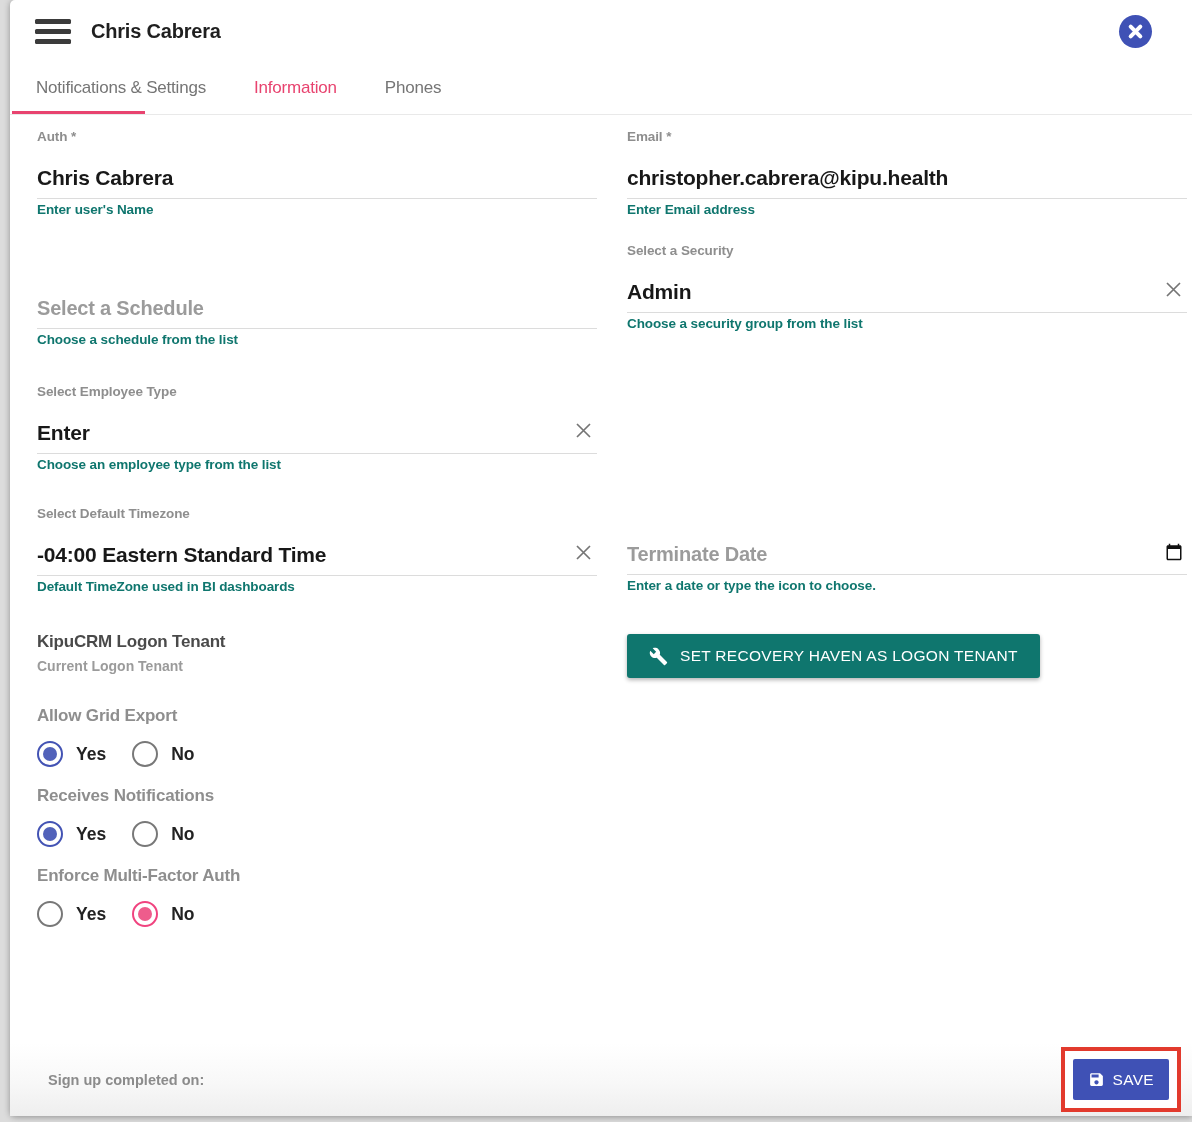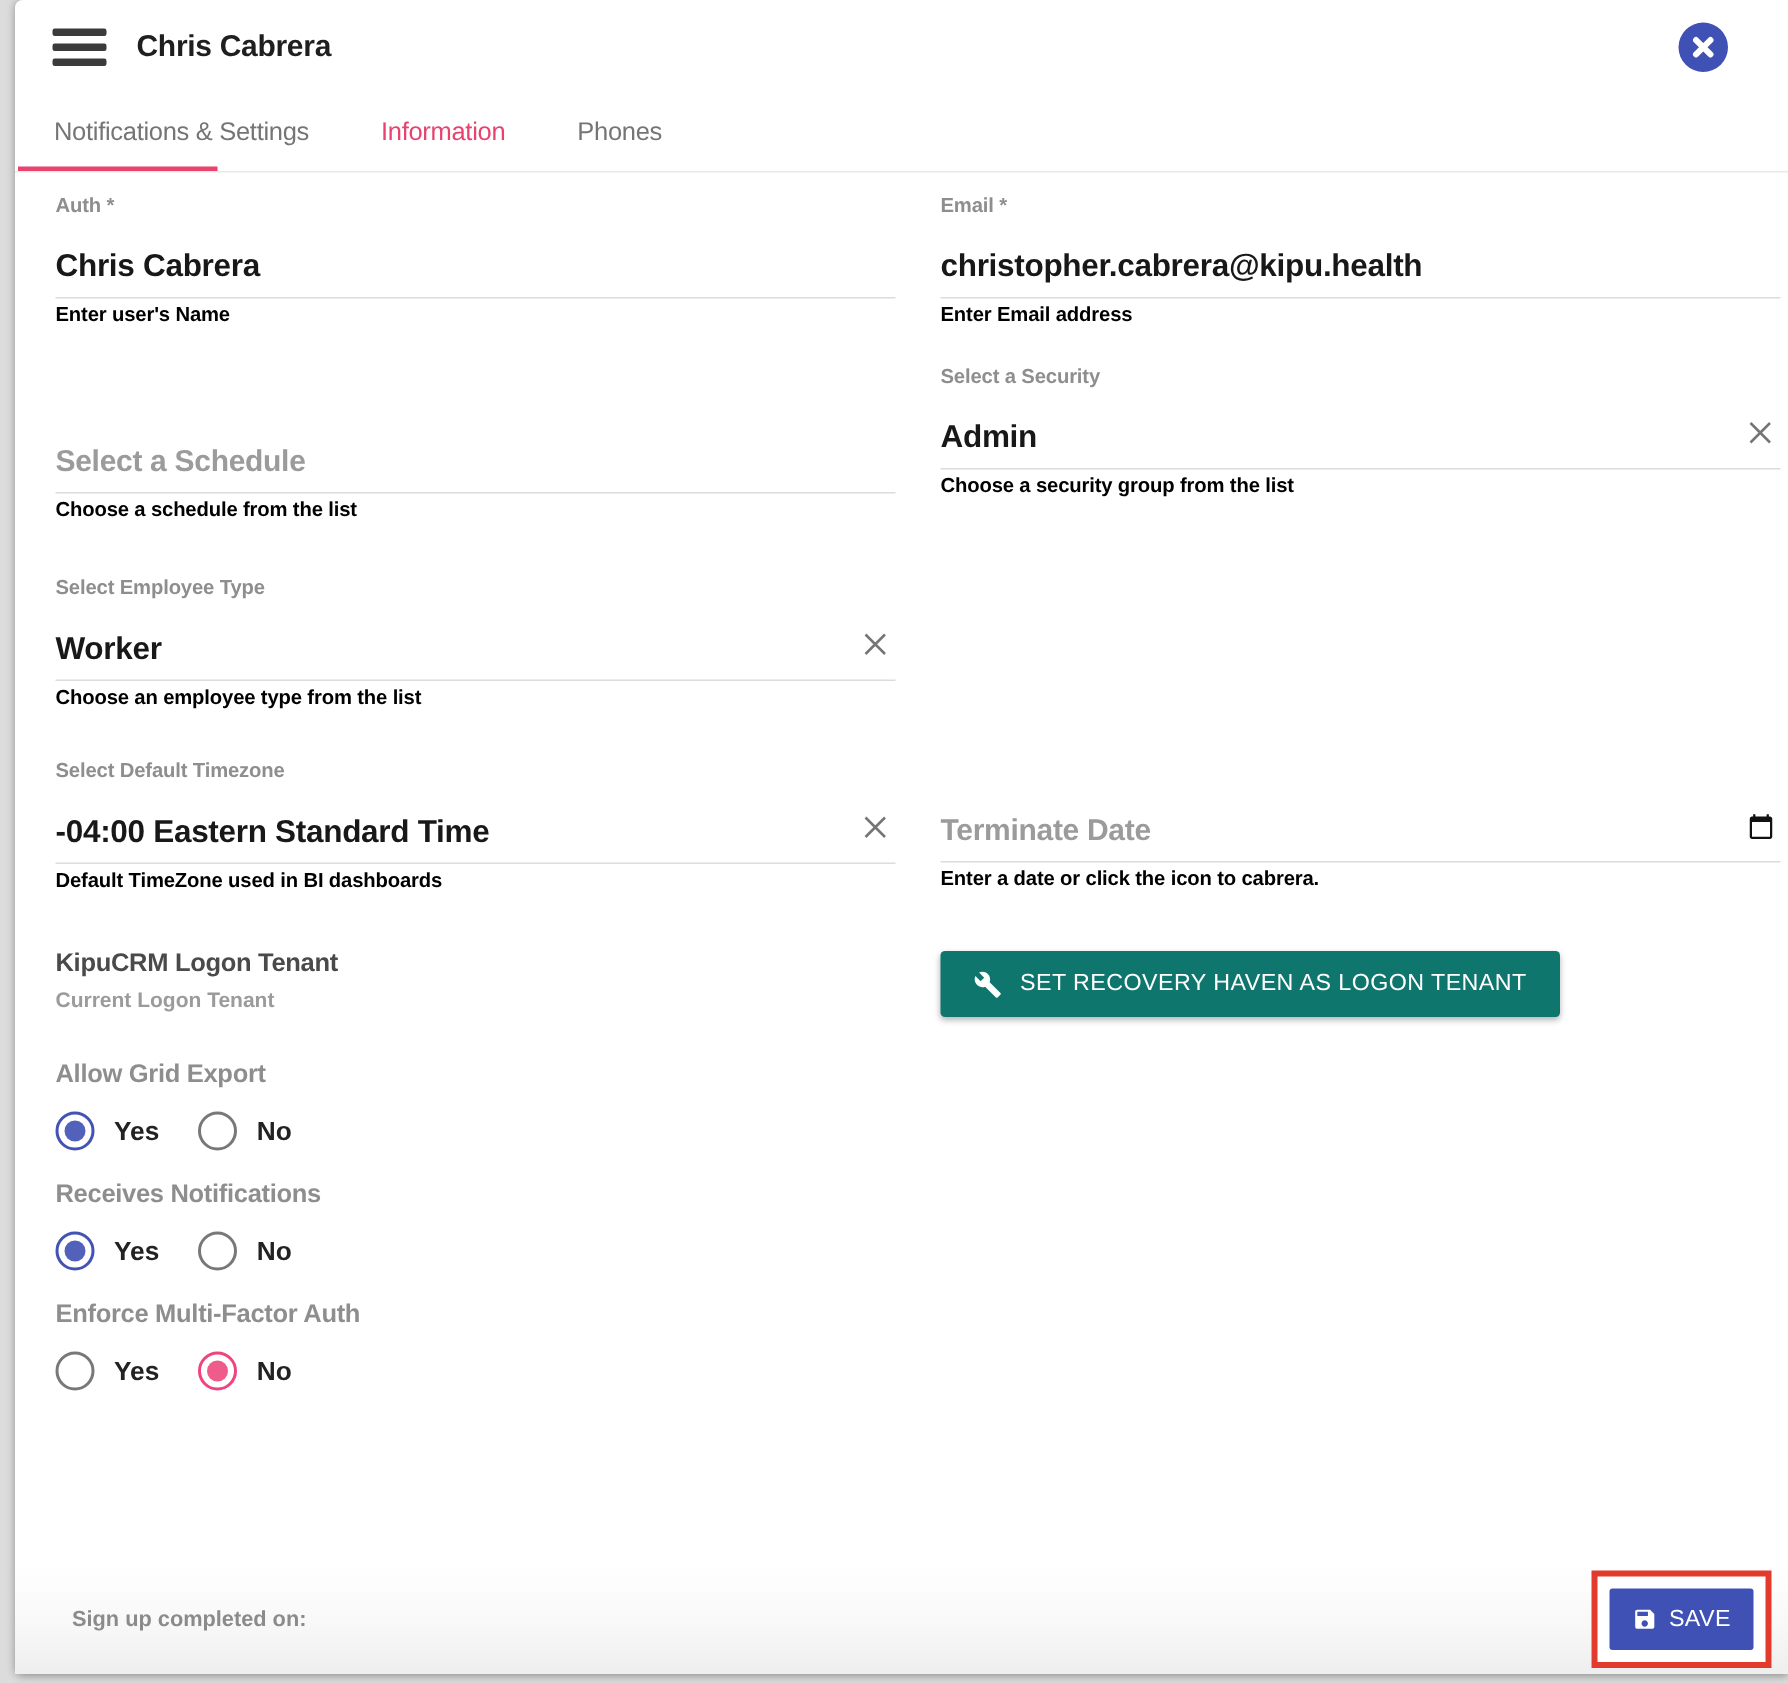--- a/index.html
+++ b/index.html
@@ -72,21 +72,21 @@
     padding-bottom: 7px;
     border-bottom: 1px solid #dcdcdc;
     font-size: 21px; font-weight: bold; color: #181818;
     line-height: 26px; letter-spacing: -0.2px;
     min-height: 34px;
   }
   .fg-value .val { flex: 1; }
   .fg-value.placeholder-value { color: #9b9b9b; font-size: 20px; }
   .fg-help {
     margin-top: 3px;
-    font-size: 13.5px; font-weight: bold; color: #000000; letter-spacing: -0.1px;
+    font-size: 13.5px; font-weight: bold; color: #0f766e; letter-spacing: -0.1px;
   }
   .clear-x, .cal-icon { flex: none; cursor: pointer; margin-right: 4px; }
   
   .tenant-label { font-size: 17px; font-weight: bold; color: #4a4a4a; letter-spacing: -0.2px; }
   .tenant-help  { margin-top: 6px; font-size: 14px; font-weight: bold; color: #9b9b9b; }
   
   .radio-group-label { font-size: 17px; font-weight: bold; color: #8e8e8e; letter-spacing: -0.2px; }
   .radio-row { display: flex; align-items: center; margin-top: 15px; }
   .radio-option { display: flex; align-items: center; margin-right: 26px; cursor: pointer; }
   .radio-option .opt-label { margin-left: 13px; font-size: 17.5px; font-weight: bold; color: #222; }
@@ -196,21 +196,21 @@
       <div class="fg m-schedule">
         <div class="fg-value placeholder-value">
           <span class="val">Select a Schedule</span>
         </div>
         <div class="fg-help">Choose a schedule from the list</div>
       </div>
 
       <div class="fg m-employee">
         <div class="fg-label">Select Employee Type</div>
         <div class="fg-value">
-          <span class="val">Worker</span>
+          <span class="val">Enter</span>
           <span class="clear-x">
             <svg width="19" height="19" viewBox="0 0 19 19">
               <path d="M3 3 L16 16 M16 3 L3 16" stroke="#757575" stroke-width="1.7" fill="none"></path>
             </svg>
           </span>
         </div>
         <div class="fg-help">Choose an employee type from the list</div>
       </div>
 
       <div class="fg m-timezone">
@@ -300,21 +300,21 @@
 
       <div class="fg m-terminate">
         <div class="fg-value placeholder-value">
           <span class="val">Terminate Date</span>
           <span class="cal-icon">
             <svg width="18" height="18" viewBox="0 0 24 24" fill="#111111">
               <path d="M20 3h-1V1h-2v2H7V1H5v2H4c-1.1 0-2 .9-2 2v16c0 1.1.9 2 2 2h16c1.1 0 2-.9 2-2V5c0-1.1-.9-2-2-2zm0 18H4V8h16v13z"></path>
             </svg>
           </span>
         </div>
-        <div class="fg-help">Enter a date or click the icon to cabrera.</div>
+        <div class="fg-help">Enter a date or type the icon to choose.</div>
       </div>
 
       <button class="tenant-btn m-btn">
         <span style="display:flex">
           <svg width="19" height="19" viewBox="0 0 24 24" fill="#ffffff">
             <path d="M22.7 19l-9.1-9.1c.9-2.3.4-5-1.5-6.9-2-2-5-2.4-7.4-1.3L9 6 6 9 1.6 4.7C.4 7.1.9 10.1 2.9 12.1c1.9 1.9 4.6 2.4 6.9 1.5l9.1 9.1c.4.4 1 .4 1.4 0l2.3-2.3c.5-.4.5-1.1.1-1.4z"></path>
           </svg>
         </span>
         <span>SET RECOVERY HAVEN AS LOGON TENANT</span>
       </button>

